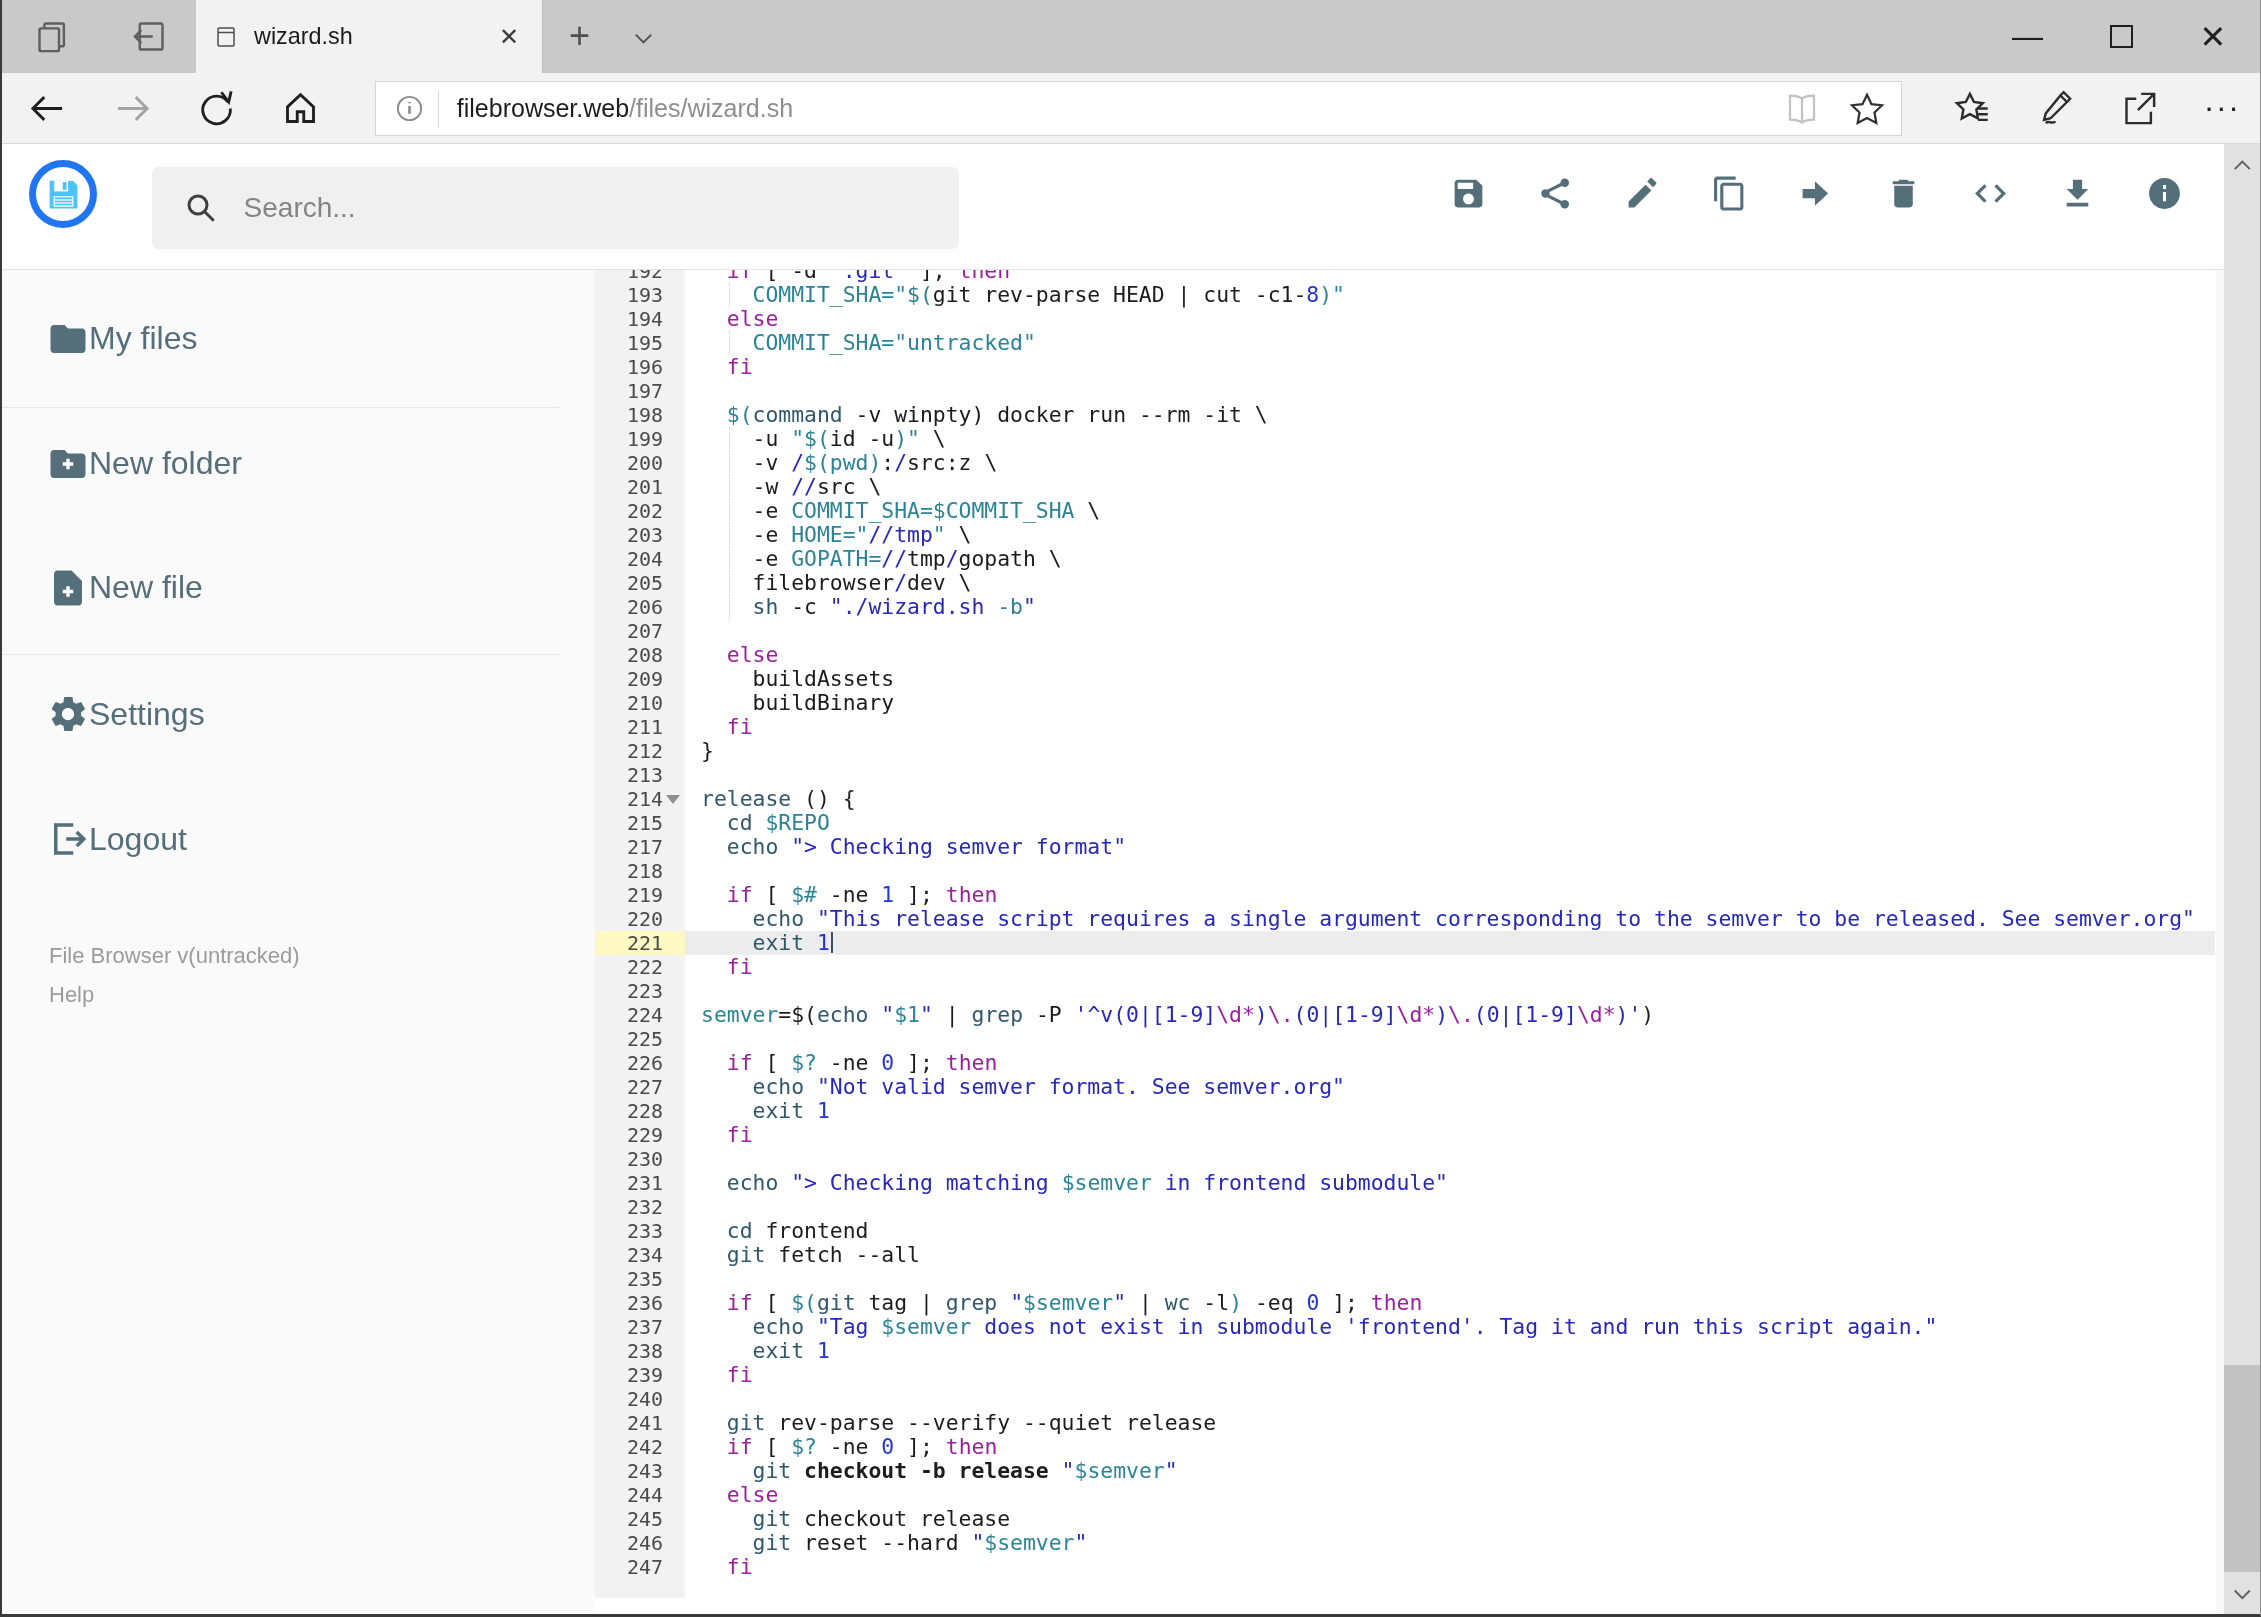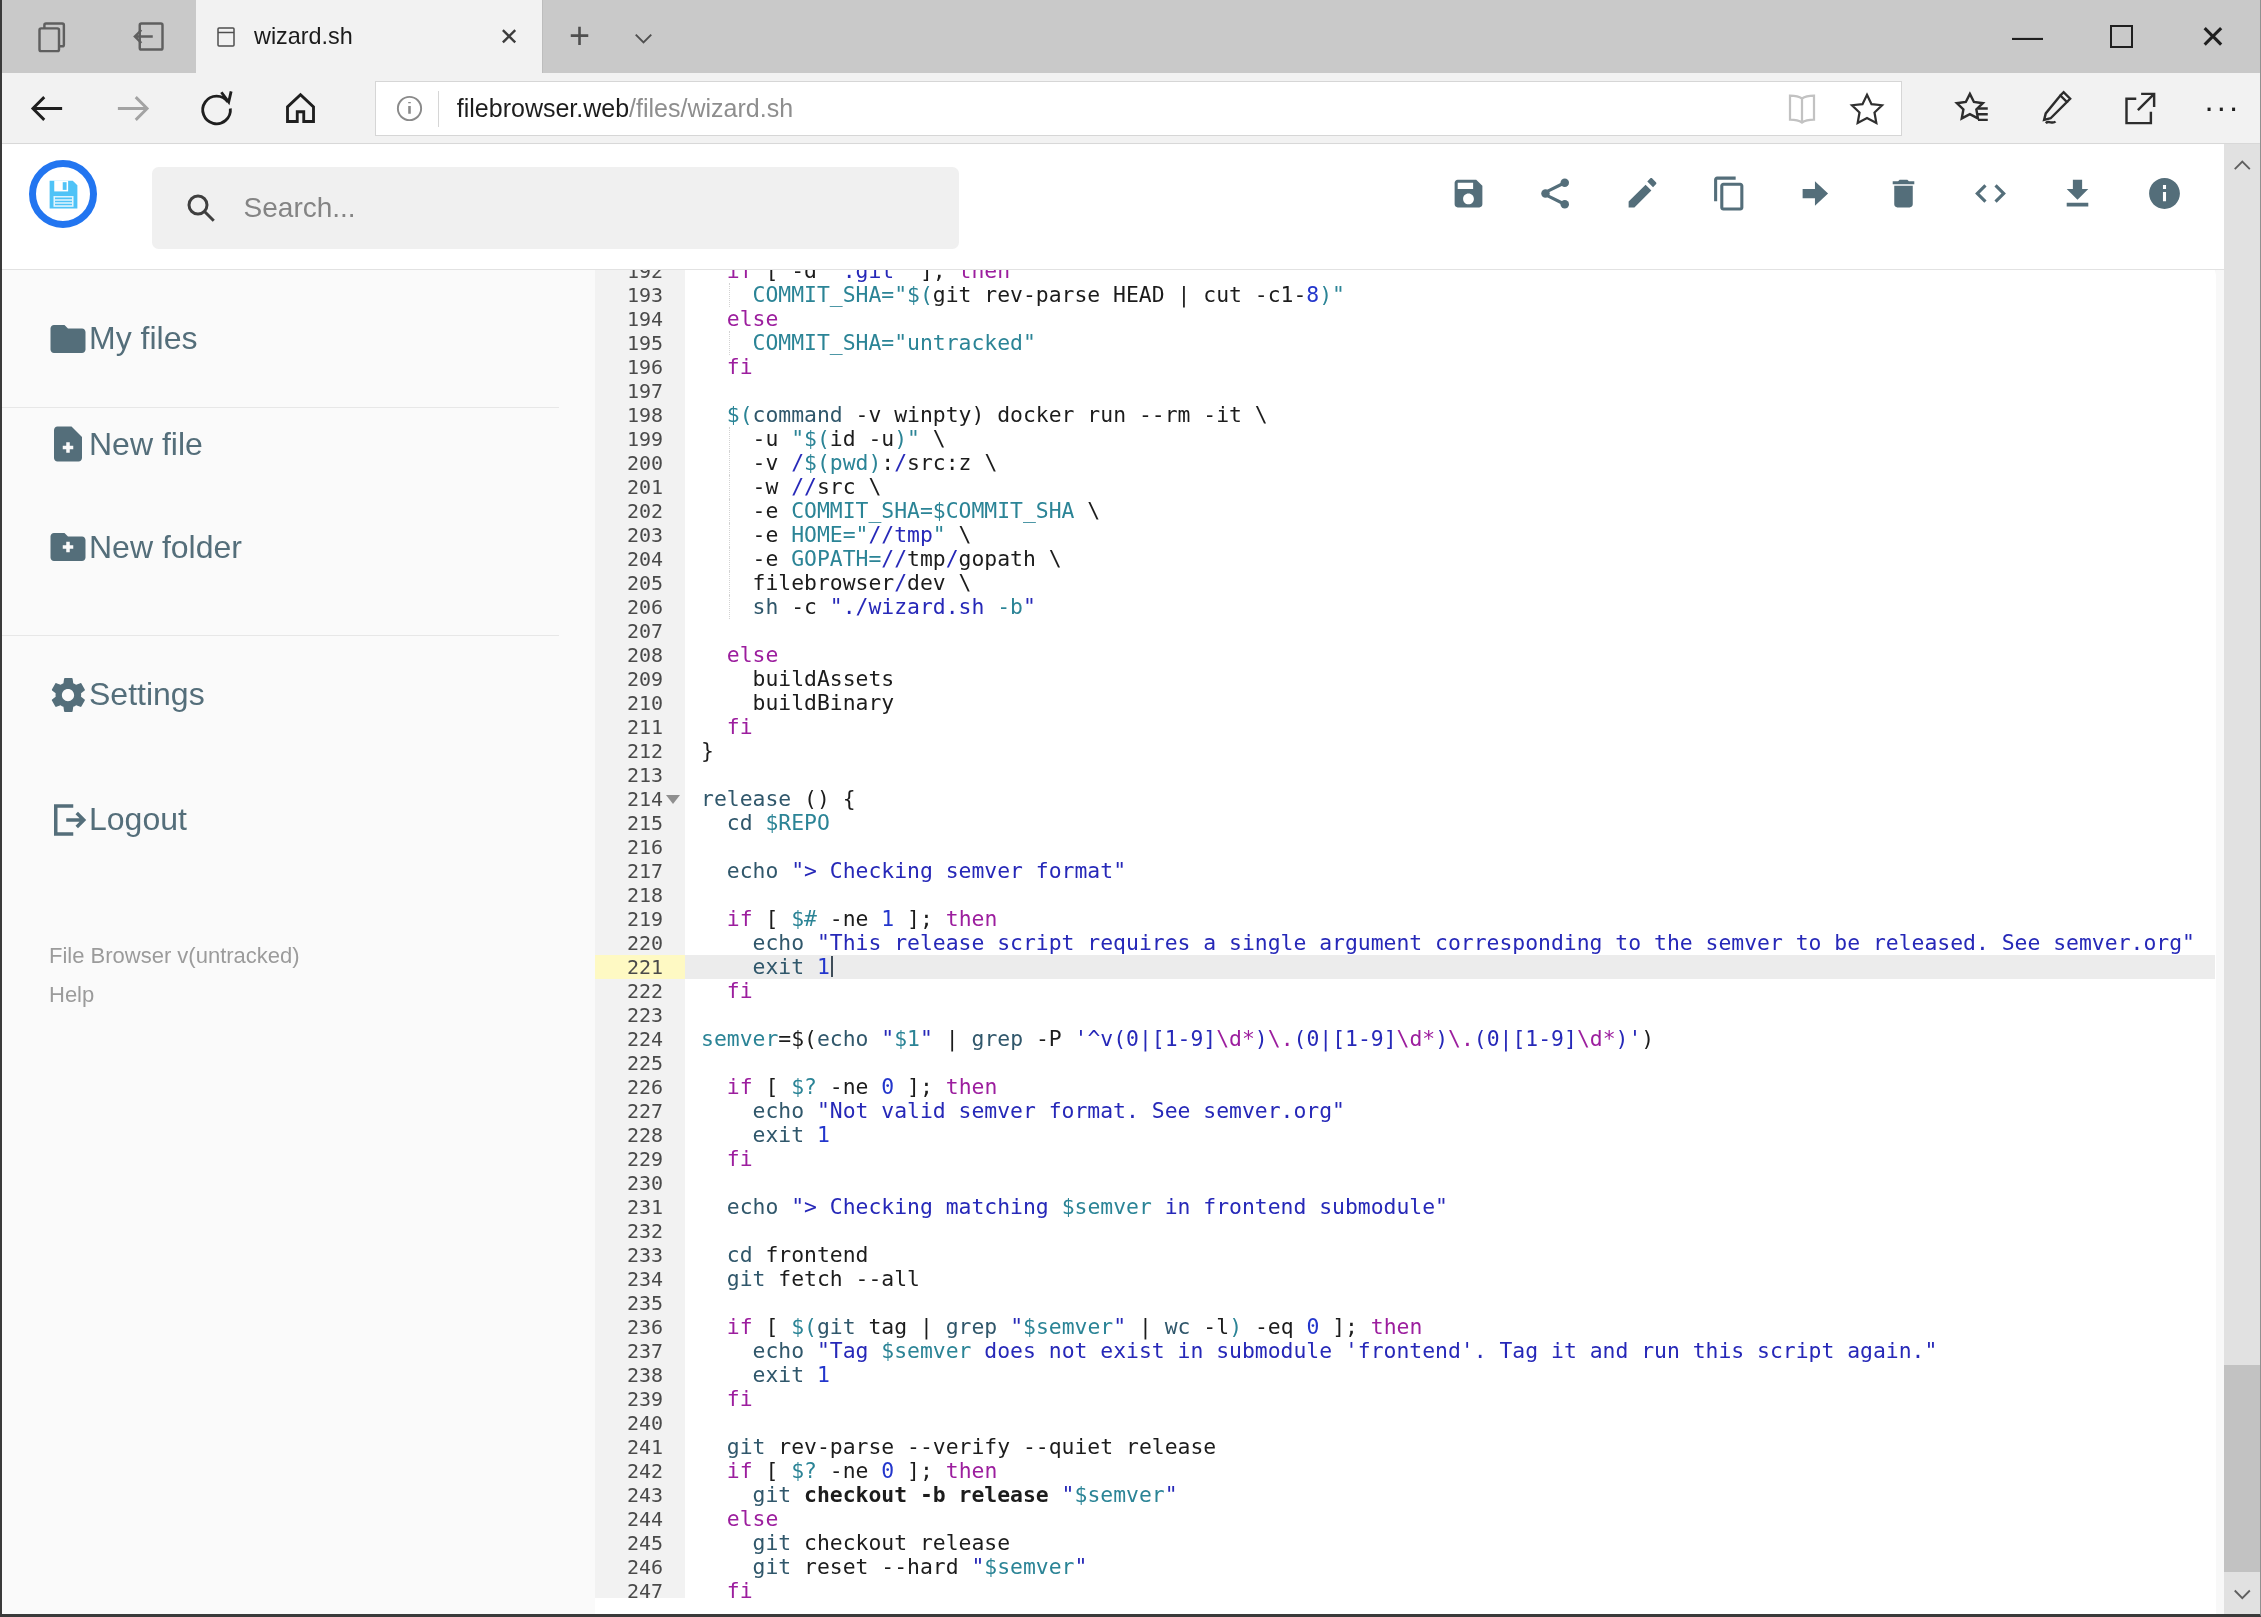--- a/index.html
+++ b/index.html
@@ -222,34 +222,34 @@
   </div>
 
   <div id="sidebar">
     <div class="side-item" style="margin-bottom:32px">
       <svg viewBox="0 0 48 48" fill="#546e7a">
           <path d="M20 8l4 4h16c2.2 0 4 1.8 4 4v20c0 2.2-1.8 4-4 4H8c-2.2 0-4-1.8-4-4V12c0-2.2 1.8-4 4-4h12z"></path>
         </svg>
       <span class="side-label">My files</span>
     </div>
     <div class="side-div"></div>
+    <div class="side-item" style="margin-top:19.4px;margin-bottom:51px">
+      <svg viewBox="0 0 48 48" fill="#546e7a">
+          <path d="M20 8l4 4h16c2.2 0 4 1.8 4 4v20c0 2.2-1.8 4-4 4H8c-2.2 0-4-1.8-4-4V12c0-2.2 1.8-4 4-4h12z"></path>
+          <path d="M24 18v12M18 24h12" stroke="#fafafa" stroke-width="4"></path>
+        </svg>
+      <span class="side-label">New folder</span>
+    </div>
     <div class="side-item" style="margin-bottom:30px">
       <svg viewBox="0 0 48 48" fill="#546e7a">
           <path d="M28 4H12c-2.2 0-4 1.8-4 4v32c0 2.2 1.8 4 4 4h24c2.2 0 4-1.8 4-4V16L28 4z"></path>
           <path d="M24 22v12M18 28h12" stroke="#fafafa" stroke-width="4"></path>
         </svg>
       <span class="side-label">New file</span>
     </div>
-    <div class="side-item" style="margin-top:19.4px;margin-bottom:51px">
-      <svg viewBox="0 0 48 48" fill="#546e7a">
-          <path d="M20 8l4 4h16c2.2 0 4 1.8 4 4v20c0 2.2-1.8 4-4 4H8c-2.2 0-4-1.8-4-4V12c0-2.2 1.8-4 4-4h12z"></path>
-          <path d="M24 18v12M18 24h12" stroke="#fafafa" stroke-width="4"></path>
-        </svg>
-      <span class="side-label">New folder</span>
-    </div>
     <div class="side-div"></div>
     <div class="side-item" style="margin-top:22.6px;margin-bottom:52px">
       <svg viewBox="0 0 48 48" fill="#546e7a">
           <path d="M38.9 25.9c.1-.6.1-1.2.1-1.9s0-1.3-.1-1.9l4.1-3.2c.4-.3.5-.8.2-1.3l-3.9-6.7c-.2-.4-.8-.6-1.2-.4l-4.8 1.9c-1-.8-2.1-1.4-3.3-1.9l-.7-5.1c-.1-.4-.5-.8-1-.8h-7.8c-.5 0-.9.4-1 .8l-.7 5.1c-1.2.5-2.3 1.1-3.3 1.9l-4.8-1.9c-.4-.2-1 0-1.2.4l-3.9 6.7c-.2.4-.1 1 .2 1.3l4.1 3.2c-.1.6-.1 1.3-.1 1.9s0 1.3.1 1.9l-4.1 3.2c-.4.3-.5.8-.2 1.3l3.9 6.7c.2.4.8.6 1.2.4l4.8-1.9c1 .8 2.1 1.4 3.3 1.9l.7 5.1c.1.4.5.8 1 .8h7.8c.5 0 .9-.4 1-.8l.7-5.1c1.2-.5 2.3-1.1 3.3-1.9l4.8 1.9c.4.2 1 0 1.2-.4l3.9-6.7c.2-.4.1-1-.2-1.3l-4.1-3.2zM24 31c-3.9 0-7-3.1-7-7s3.1-7 7-7 7 3.1 7 7-3.1 7-7 7z"></path>
         </svg>
       <span class="side-label">Settings</span>
     </div>
     <div class="side-item">
       <svg viewBox="0 0 48 48" fill="none" stroke="#546e7a" stroke-width="4">
           <path d="M30 8H10v32h20"></path>
@@ -354,24 +354,20 @@
           <div class="gut">213</div>
           <div class="code"></div>
         </div>
         <div class="crow">
           <div class="gut">214<span class="fold"></span></div>
           <div class="code"><span style="color: rgb(48, 87, 107);">release</span><span style="color: rgb(28, 28, 28);"> () {</span></div>
         </div>
         <div class="crow">
           <div class="gut">215</div>
           <div class="code"><span style="color: rgb(28, 28, 28);">  </span><span style="color: rgb(48, 87, 107);">cd</span><span style="color: rgb(28, 28, 28);"> </span><span style="color: rgb(43, 132, 150);">$REPO</span></div>
-        </div>
-        <div class="crow">
-          <div class="gut">216</div>
-          <div class="code"></div>
         </div>
         <div class="crow">
           <div class="gut">217</div>
           <div class="code"><span style="color: rgb(28, 28, 28);">  </span><span style="color: rgb(48, 87, 107);">echo</span><span style="color: rgb(28, 28, 28);"> </span><span style="color: rgb(38, 40, 184);">"&gt; Checking semver format"</span></div>
         </div>
         <div class="crow">
           <div class="gut">218</div>
           <div class="code"></div>
         </div>
         <div class="crow">

